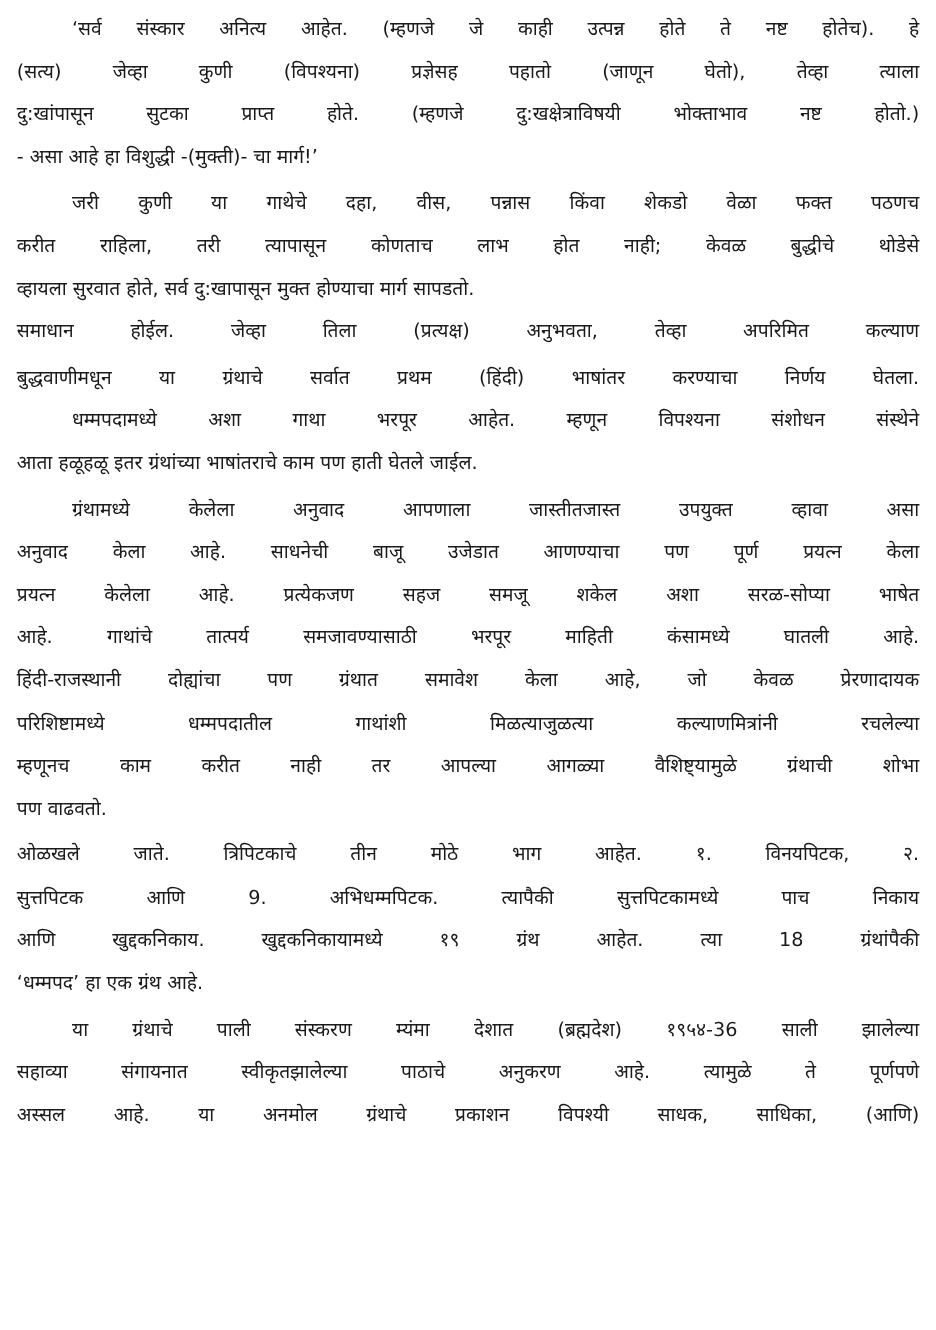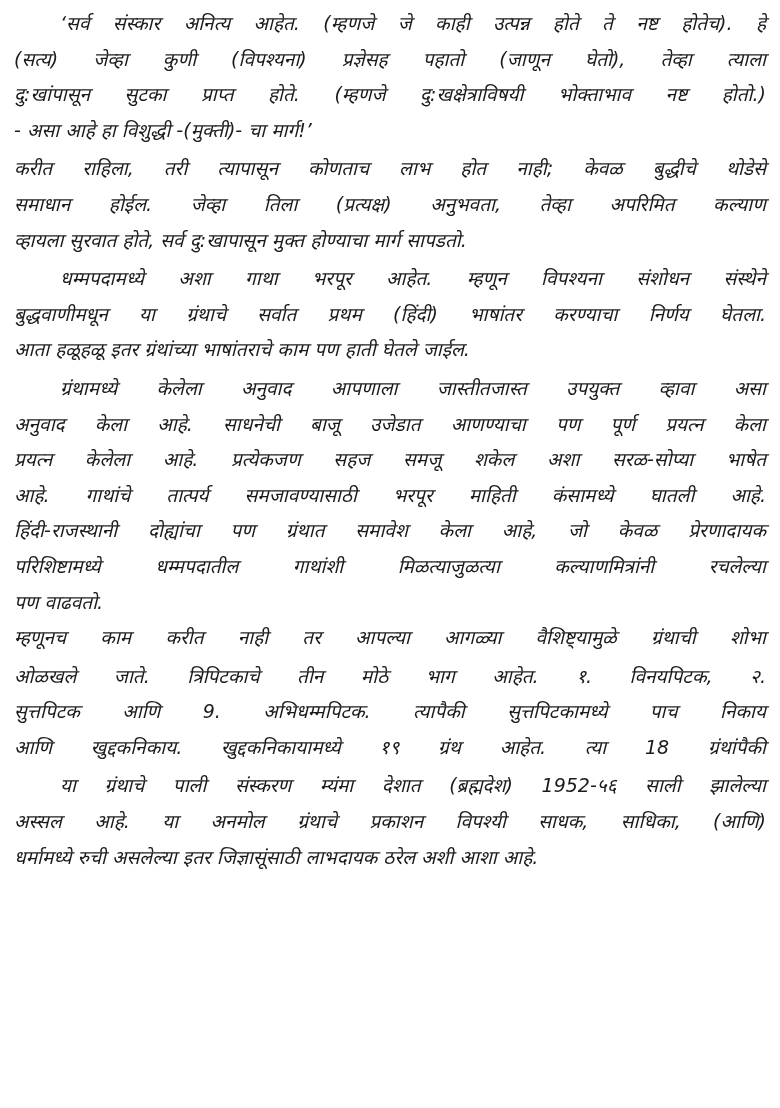--- a/index.html
+++ b/index.html
@@ -21,27 +21,26 @@
     top: 6px;
     width: 752px;
   }
   .para {
     margin: 0 0 3px 0;
   }
   .line {
     display: block;
     height: 35.6px;
     line-height: 35.6px;
-    font-size: 19px;
+    font-size: 16px;
     white-space: nowrap;
     text-align: justify;
     text-align-last: justify;
     letter-spacing: 0px;
     overflow: visible;
-    font-style: italic;
   }
   .line.first {
     padding-left: 46px;
   }
   .line.last {
     text-align-last: left;
   }
 </style>
 </head>
 <body>
@@ -49,47 +48,49 @@
 <div class="page">
 
   <div class="para">
     <span class="line first">‘सर्व संस्कार अनित्य आहेत. (म्हणजे जे काही उत्पन्न होते ते नष्ट होतेच). हे</span>
     <span class="line">(सत्य) जेव्हा कुणी (विपश्यना) प्रज्ञेसह पहातो (जाणून घेतो), तेव्हा त्याला</span>
     <span class="line">दु:खांपासून सुटका प्राप्त होते. (म्हणजे दु:खक्षेत्राविषयी भोक्ताभाव नष्ट होतो.)</span>
     <span class="line last">- असा आहे हा विशुद्धी -(मुक्ती)- चा मार्ग!’</span>
   </div>
 
   <div class="para">
+    <span class="line first">जरी कुणी या गाथेचे दहा, वीस, पन्नास किंवा शेकडो वेळा फक्त पठणच</span>
     <span class="line">करीत राहिला, तरी त्यापासून कोणताच लाभ होत नाही; केवळ बुद्धीचे थोडेसे</span>
+    <span class="line last">व्हायला सुरवात होते, सर्व दु:खापासून मुक्त होण्याचा मार्ग सापडतो.</span>
     <span class="line">समाधान होईल. जेव्हा तिला (प्रत्यक्ष) अनुभवता, तेव्हा अपरिमित कल्याण</span>
-    <span class="line last">व्हायला सुरवात होते, सर्व दु:खापासून मुक्त होण्याचा मार्ग सापडतो.</span>
   </div>
 
   <div class="para">
+    <span class="line">बुद्धवाणीमधून या ग्रंथाचे सर्वात प्रथम (हिंदी) भाषांतर करण्याचा निर्णय घेतला.</span>
     <span class="line first">धम्मपदामध्ये अशा गाथा भरपूर आहेत. म्हणून विपश्यना संशोधन संस्थेने</span>
-    <span class="line">बुद्धवाणीमधून या ग्रंथाचे सर्वात प्रथम (हिंदी) भाषांतर करण्याचा निर्णय घेतला.</span>
     <span class="line last">आता हळूहळू इतर ग्रंथांच्या भाषांतराचे काम पण हाती घेतले जाईल.</span>
   </div>
 
   <div class="para">
     <span class="line first">ग्रंथामध्ये केलेला अनुवाद आपणाला जास्तीतजास्त उपयुक्त व्हावा असा</span>
     <span class="line">अनुवाद केला आहे. साधनेची बाजू उजेडात आणण्याचा पण पूर्ण प्रयत्न केला</span>
     <span class="line">प्रयत्न केलेला आहे. प्रत्येकजण सहज समजू शकेल अशा सरळ-सोप्या भाषेत</span>
     <span class="line">आहे. गाथांचे तात्पर्य समजावण्यासाठी भरपूर माहिती कंसामध्ये घातली आहे.</span>
     <span class="line">हिंदी-राजस्थानी दोह्यांचा पण ग्रंथात समावेश केला आहे, जो केवळ प्रेरणादायक</span>
     <span class="line">परिशिष्टामध्ये धम्मपदातील गाथांशी मिळत्याजुळत्या कल्याणमित्रांनी रचलेल्या</span>
+    <span class="line">म्हणूनच काम करीत नाही तर आपल्या आगळ्या वैशिष्ट्यामुळे ग्रंथाची शोभा</span>
     <span class="line last">पण वाढवतो.</span>
-    <span class="line">म्हणूनच काम करीत नाही तर आपल्या आगळ्या वैशिष्ट्यामुळे ग्रंथाची शोभा</span>
   </div>
 
   <div class="para">
     <span class="line">ओळखले जाते. त्रिपिटकाचे तीन मोठे भाग आहेत. १. विनयपिटक, २.</span>
     <span class="line">सुत्तपिटक आणि 9. अभिधम्मपिटक. त्यापैकी सुत्तपिटकामध्ये पाच निकाय</span>
     <span class="line">आणि खुद्दकनिकाय. खुद्दकनिकायामध्ये १९ ग्रंथ आहेत. त्या 18 ग्रंथांपैकी</span>
+    <span class="line last">‘धम्मपद’ हा एक ग्रंथ आहे.</span>
   </div>
 
   <div class="para">
-    <span class="line first">या ग्रंथाचे पाली संस्करण म्यंमा देशात (ब्रह्मदेश) 1952-५६ साली झालेल्या</span>
+    <span class="line first">या ग्रंथाचे पाली संस्करण म्यंमा देशात (ब्रह्मदेश) १९५४-36 साली झालेल्या</span>
+    <span class="line">सहाव्या संगायनात स्वीकृतझालेल्या पाठाचे अनुकरण आहे. त्यामुळे ते पूर्णपणे</span>
     <span class="line">अस्सल आहे. या अनमोल ग्रंथाचे प्रकाशन विपश्यी साधक, साधिका, (आणि)</span>
-    <span class="line last">धर्मामध्ये रुची असलेल्या इतर जिज्ञासूंसाठी लाभदायक ठरेल अशी आशा आहे.</span>
   </div>
 
 </div>
 
 </body></html>

